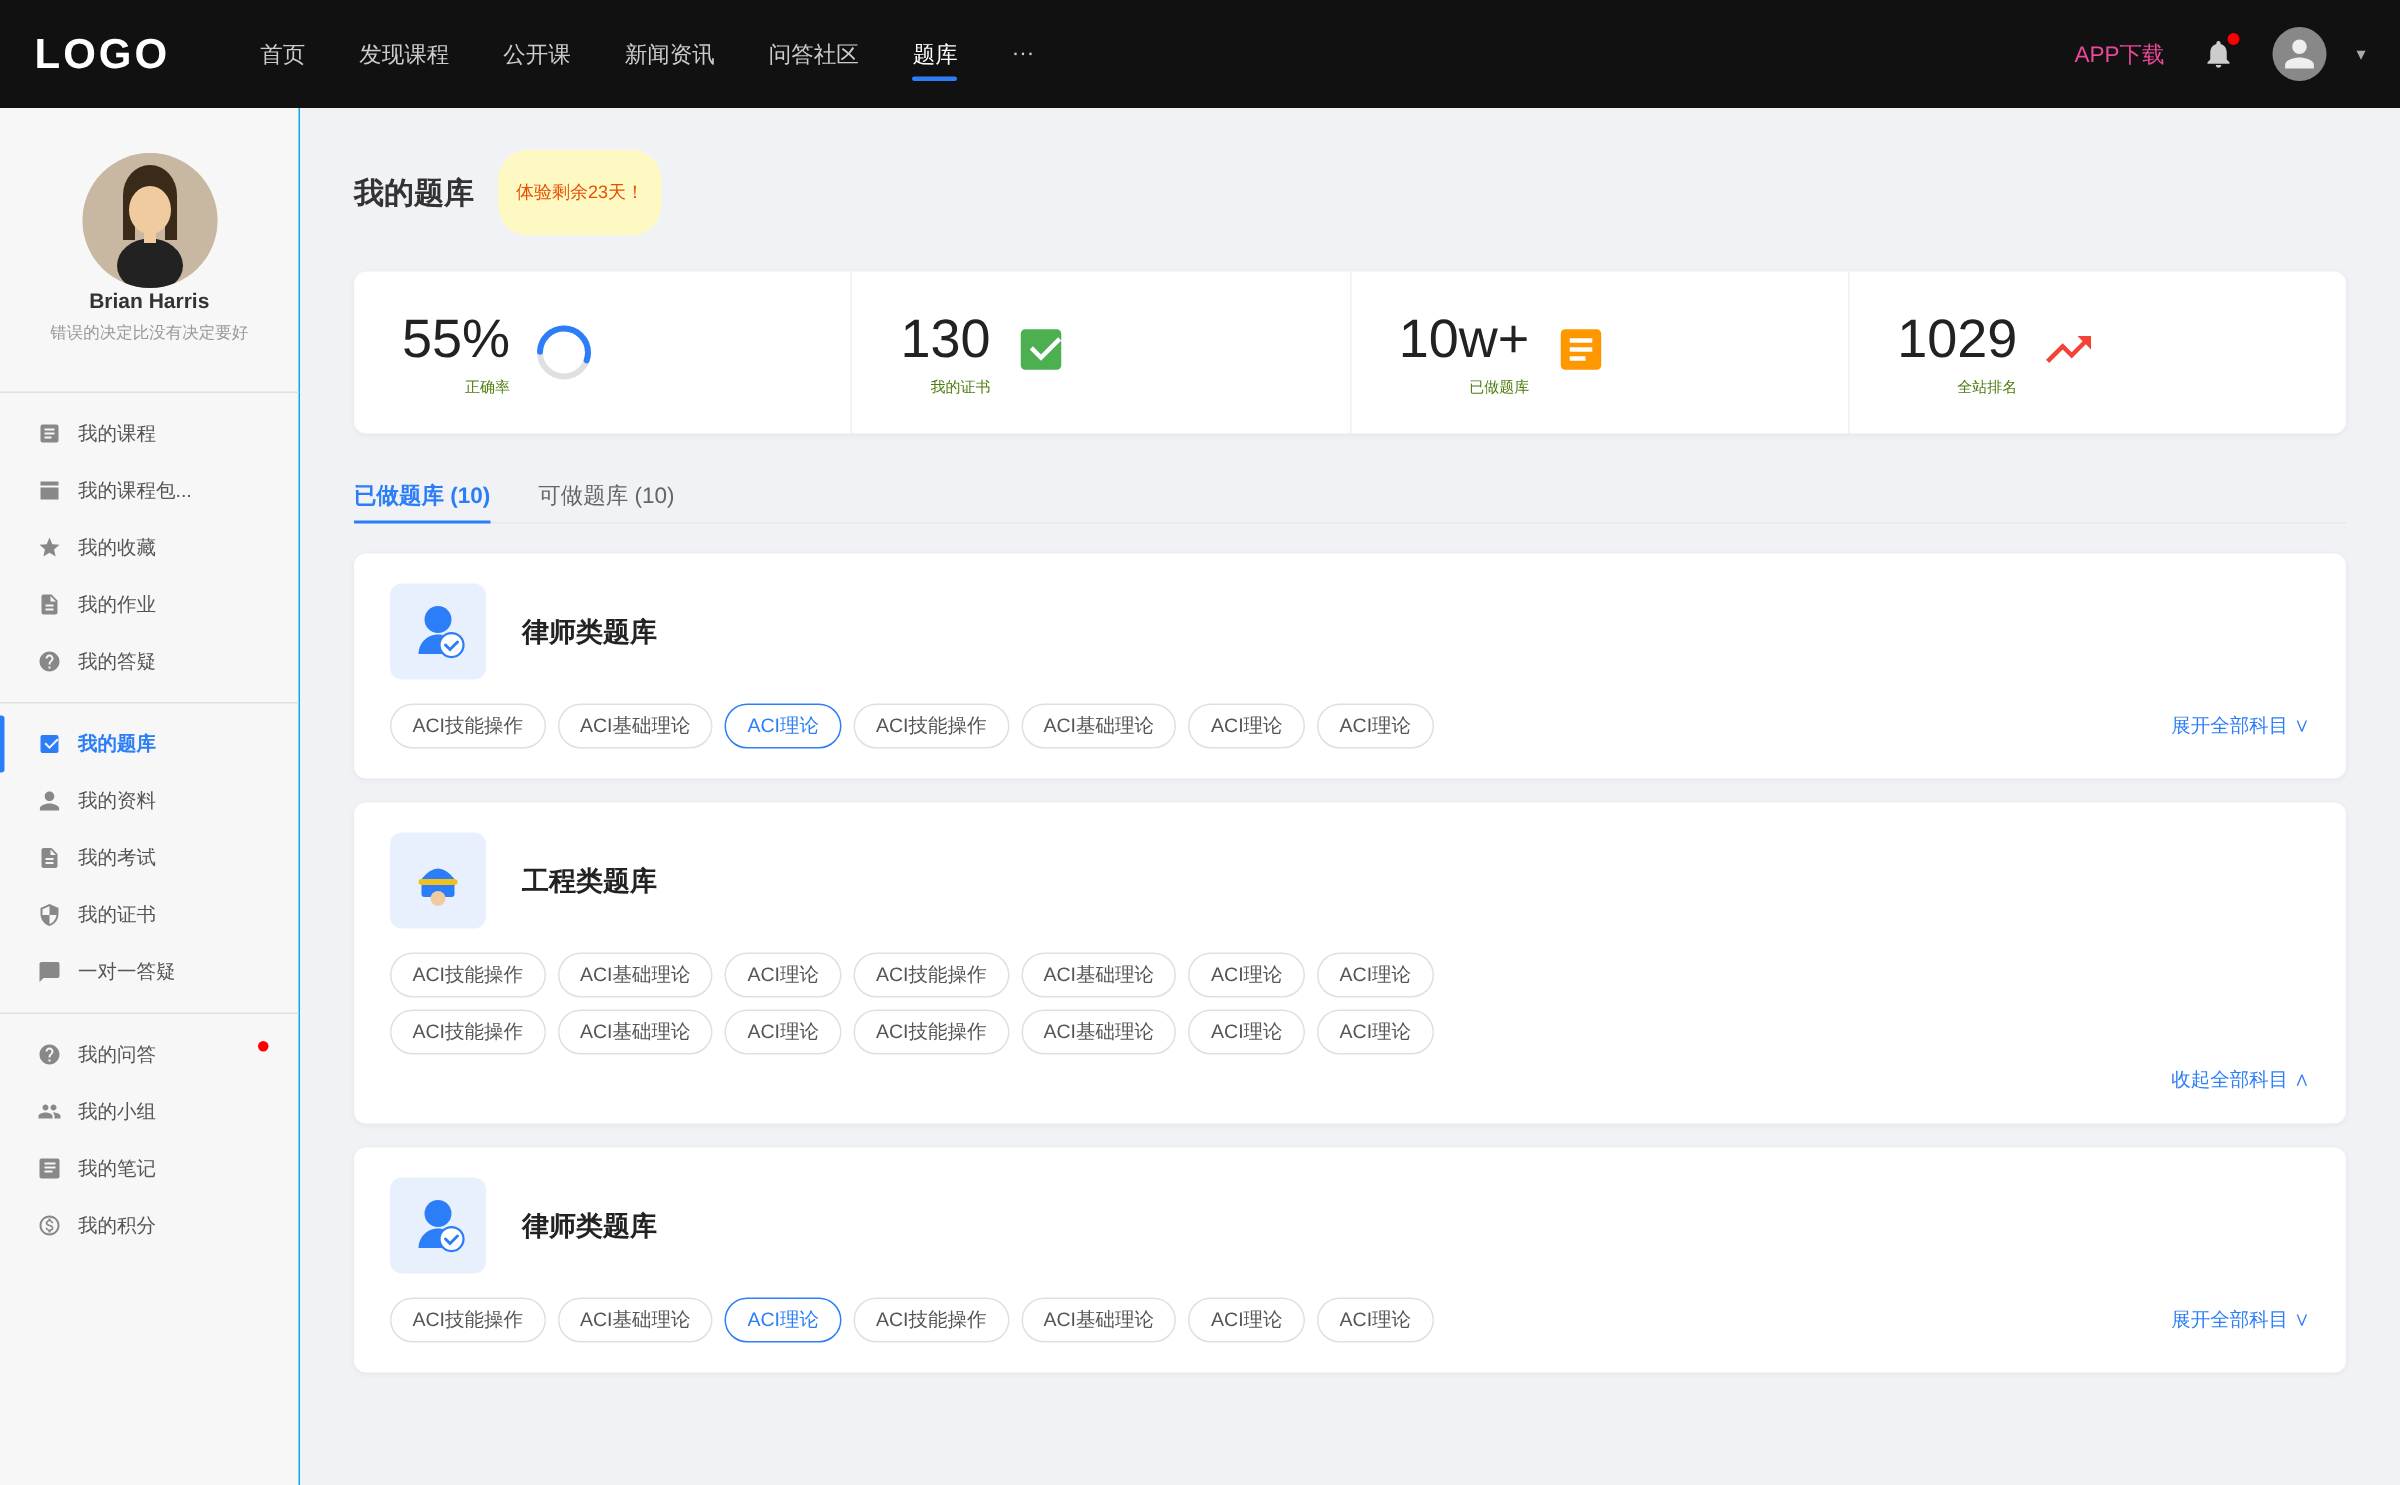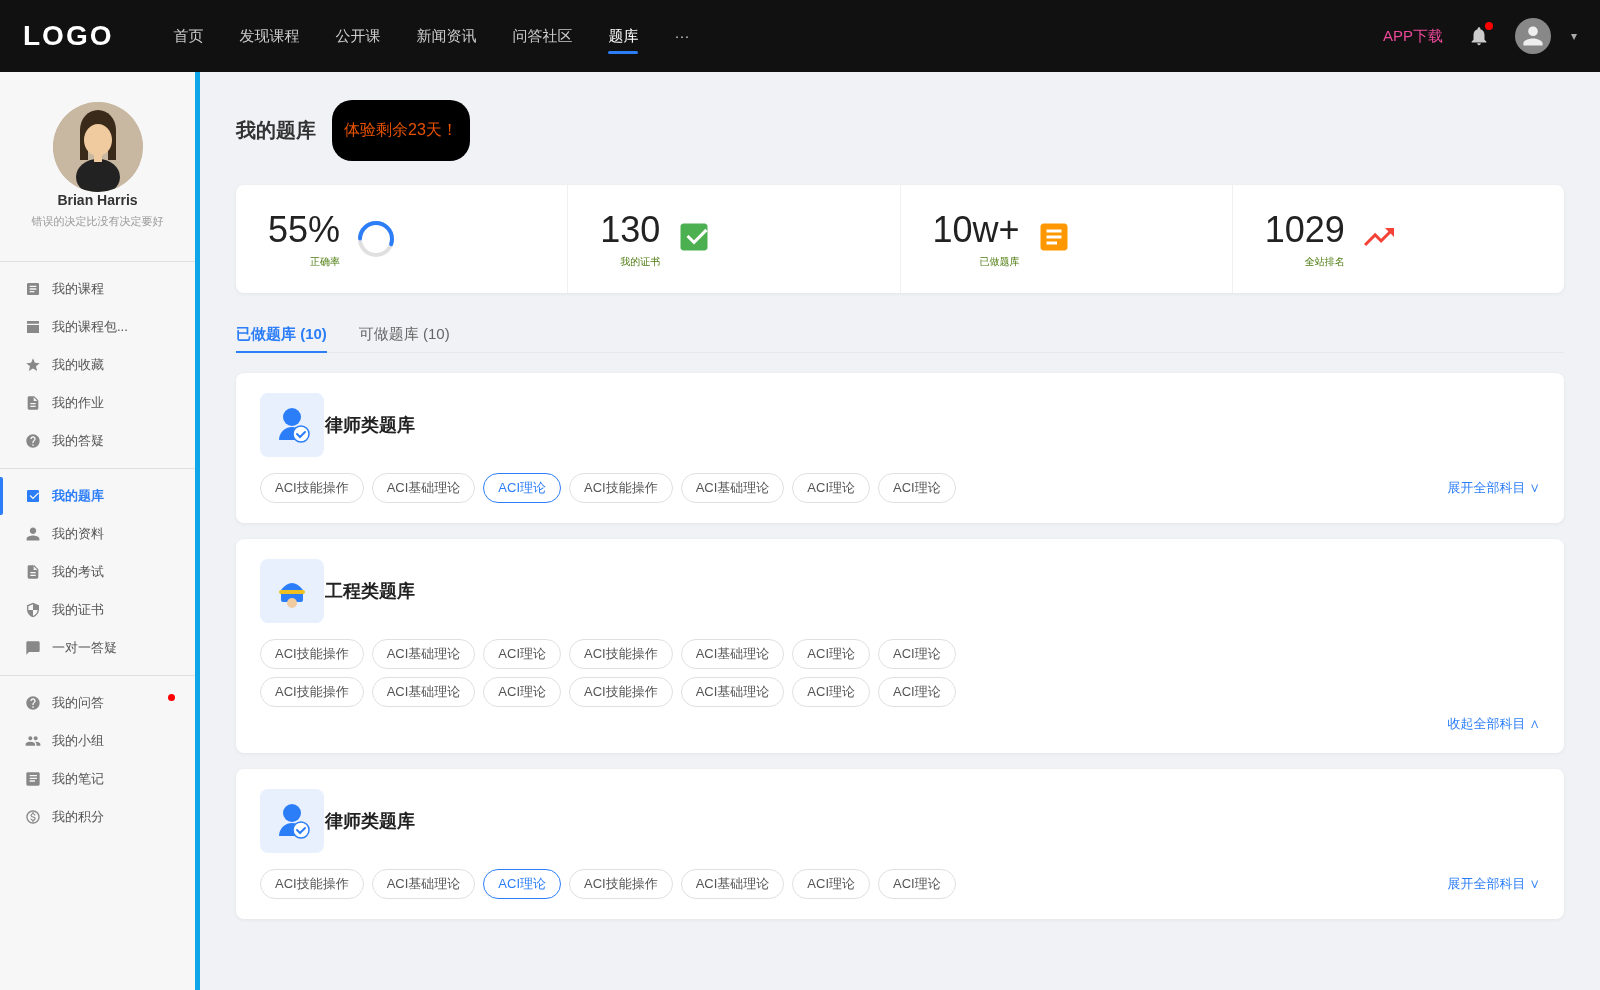--- a/index.html
+++ b/index.html
@@ -39,21 +39,21 @@
     }
     .nav-avatar svg { fill: #eee; }
     .nav-chevron { color: #aaa; cursor: pointer; font-size: 12px; }
 
     
     .page-body { display: flex; margin-top: 72px; min-height: calc(100vh - 72px); }
 
     
     .sidebar {
       width: 200px; background: #f7f7f7; min-height: calc(100vh - 72px);
-      padding: 30px 0; flex-shrink: 0; border-right: 5px solid #0ea5e9;
+      padding: 30px 0; flex-shrink: 0; border-right: 1px solid #0ea5e9;
     }
     .profile-section { display: flex; flex-direction: column; align-items: center; padding: 0 20px 24px; }
     .avatar-placeholder {
       width: 90px; height: 90px; border-radius: 50%; background: #c8b8a2;
       display: flex; align-items: center; justify-content: center; overflow: hidden;
     }
     .profile-name { font-size: 14px; font-weight: 600; color: #333; margin-bottom: 6px; }
     .profile-motto { font-size: 11px; color: #999; text-align: center; }
 
     .sidebar-divider { border: none; border-top: 1px solid #e0e0e0; margin: 8px 0; }
@@ -69,21 +69,21 @@
     }
     .sidebar-icon { width: 18px; height: 18px; display: inline-flex; align-items: center; justify-content: center; flex-shrink: 0; }
 
     
     .main-content { flex: 1; padding: 28px 36px; overflow-y: auto; }
 
     
     .page-header { display: flex; align-items: center; gap: 16px; margin-bottom: 24px; }
     .page-title { font-size: 20px; font-weight: 700; color: #333; }
     .trial-badge {
-      background: #000000; color: #e65100; font-size: 16px;
+      background: #fef9c3; color: #e65100; font-size: 12px;
       padding: 20px 12px; border-radius: 20px; font-weight: 500;
     }
 
     
     .stats-row {
       display: flex; background: #fff; border-radius: 8px;
       margin-bottom: 24px; box-shadow: 0 1px 4px rgba(0,0,0,0.06);
     }
     .stat-item {
       flex: 1; padding: 24px 32px; display: flex; align-items: center;
@@ -104,21 +104,21 @@
     .tab.active::after {
       content: ''; position: absolute; bottom: -1px; left: 0; right: 0;
       height: 2px; background: #2c7ef8;
     }
 
     
     .bank-card {
       background: #fff; border-radius: 8px; margin-bottom: 16px;
       padding: 20px 24px; box-shadow: 0 1px 4px rgba(0,0,0,0.06);
     }
-    .bank-card-header { display: flex; align-items: center; gap: 1px; margin-bottom: 16px; }
+    .bank-card-header { display: flex; align-items: center; gap: 24px; margin-bottom: 16px; }
     .bank-icon-wrap {
       width: 64px; height: 64px; background: #e8f0fe; border-radius: 8px;
       display: flex; align-items: center; justify-content: center; flex-shrink: 0;
     }
     .bank-title { font-size: 18px; font-weight: 700; color: #222; }
     .tags-row { display: flex; flex-wrap: wrap; gap: 8px; align-items: center; }
     .tag {
       padding: 5px 14px; border-radius: 20px; font-size: 13px;
       border: 1px solid #e0e0e0; color: #555; cursor: pointer; background: #fff;
     }

